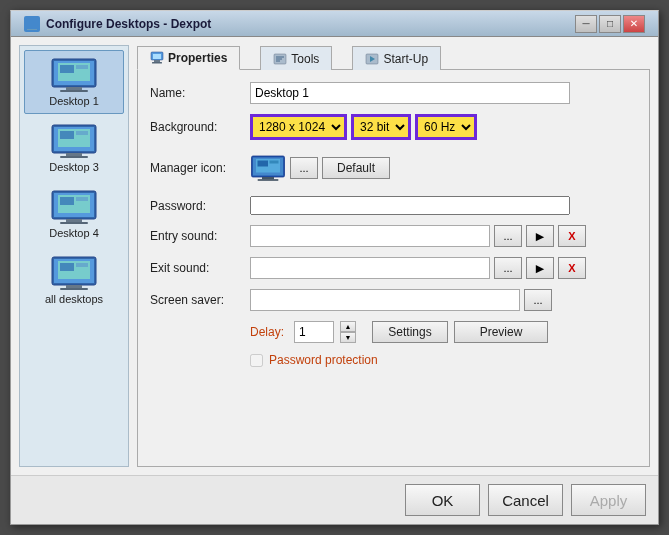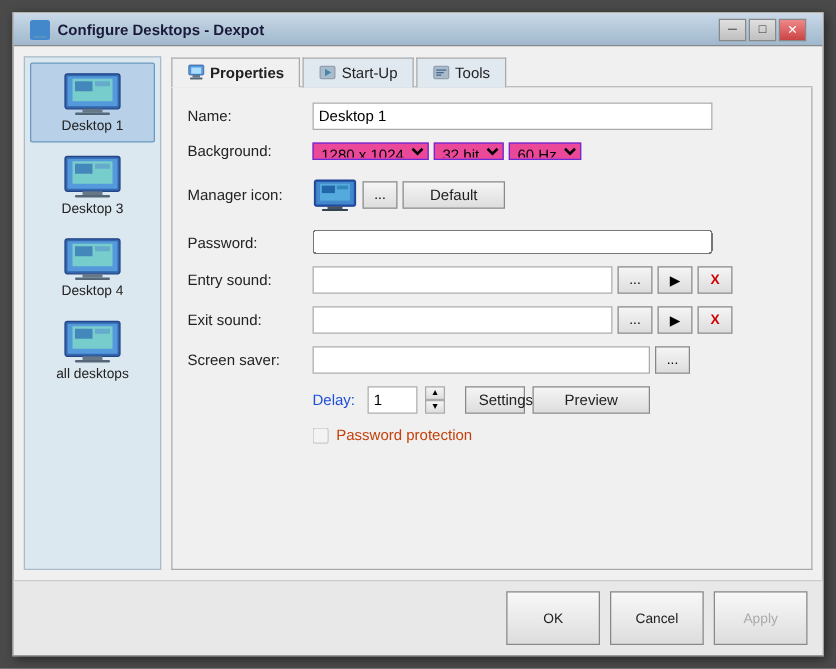--- a/index.html
+++ b/index.html
@@ -125,23 +125,23 @@
     }
     .tab {
       padding: 4px 12px;
       background: #e0e8f0;
       border: 1px solid #aaa;
       border-bottom: none;
       cursor: pointer;
       font-size: 12px;
       color: #222;
       display: flex;
-      align-items: flex-start;
+      align-items: flex-end;
       gap: 4px;
-      margin-right: 2px;
+      margin-right: 20px;
       position: relative;
       top: 1px;
     }
     .tab.active {
       background: #f0f0f0;
       border-bottom: 1px solid #f0f0f0;
       font-weight: bold;
       z-index: 1;
     }
     .tab-icon {
@@ -177,23 +177,23 @@
       border: 1px solid #aaa;
       background: white;
       padding: 2px 4px;
       font-size: 12px;
       font-family: inherit;
     }
     .name-input {
       width: 320px;
     }
     .select-dropdown {
-      height: 14px;
-      border: 1px solid #6d28d9;
-      background: #ec4899;
+      height: 26px;
+      border: 3px solid #6d28d9;
+      background: #fde047;
       padding: 1px 2px;
       font-size: 12px;
       font-family: inherit;
       cursor: pointer;
     }
     .btn {
       height: 22px;
       border: 1px solid #888;
       background: linear-gradient(to bottom, #f5f5f5, #ddd);
       padding: 0 10px;
@@ -237,21 +237,21 @@
     }
     .delay-section {
       display: flex;
       align-items: center;
       margin-bottom: 10px;
       padding-left: 100px;
       gap: 6px;
     }
     .delay-label {
       font-size: 12px;
-      color: #1d4ed8;
+      color: #c2410c;
       margin-right: 4px;
     }
     .spinner-input {
       width: 40px;
       height: 22px;
       border: 1px solid #aaa;
       background: white;
       padding: 2px 4px;
       font-size: 12px;
       font-family: inherit;
@@ -286,24 +286,24 @@
     .bottom-bar {
       padding: 8px 12px;
       background: #e8e8e8;
       border-top: 1px solid #ccc;
       display: flex;
       justify-content: flex-end;
       gap: 8px;
     }
     .bottom-btn {
       width: 75px;
-      height: 43px;
+      height: 32px;
       border: 1px solid #888;
       background: linear-gradient(to bottom, #f8f8f8, #ddd);
-      font-size: 11px;
+      font-size: 15px;
       font-family: inherit;
       cursor: pointer;
       color: #222;
     }
     .bottom-btn:disabled {
       color: #aaa;
       cursor: default;
     }
     .x-btn {
       color: #cc0000;
@@ -408,35 +408,35 @@
                 <rect x="4" y="9" width="6" height="2" fill="#667788"></rect>
                 <rect x="2" y="11" width="10" height="1.5" rx="0.5" fill="#556677"></rect>
               </svg>
           </span>
           <span>Properties</span>
         </div>
         <div class="tab">
           <span class="tab-icon">
             <svg width="14" height="14" viewBox="0 0 14 14">
                 <rect x="1" y="2" width="12" height="10" rx="1" fill="#aabbcc" stroke="#667788" stroke-width="0.5"></rect>
-                <polygon points="5,4 10,7 5,10" fill="#4488aa"></polygon>
-              </svg>
-          </span>
-          <span>Start-Up</span>
-        </div>
-        <div class="tab">
-          <span class="tab-icon">
-            <svg width="14" height="14" viewBox="0 0 14 14">
-                <rect x="1" y="2" width="12" height="10" rx="1" fill="#aabbcc" stroke="#667788" stroke-width="0.5"></rect>
                 <line x1="3" y1="5" x2="11" y2="5" stroke="#446688" stroke-width="1"></line>
                 <line x1="3" y1="7" x2="9" y2="7" stroke="#446688" stroke-width="1"></line>
                 <line x1="3" y1="9" x2="7" y2="9" stroke="#446688" stroke-width="1"></line>
               </svg>
           </span>
           <span>Tools</span>
+        </div>
+        <div class="tab">
+          <span class="tab-icon">
+            <svg width="14" height="14" viewBox="0 0 14 14">
+                <rect x="1" y="2" width="12" height="10" rx="1" fill="#aabbcc" stroke="#667788" stroke-width="0.5"></rect>
+                <polygon points="5,4 10,7 5,10" fill="#4488aa"></polygon>
+              </svg>
+          </span>
+          <span>Start-Up</span>
         </div>
       </div>
 
       <div class="form-area">
 
         <div class="form-row">
           <span class="form-label">Name:</span>
           <div class="form-control-area">
             <input type="text" class="name-input" value="Desktop 1" style="">
           </div>
@@ -472,21 +472,21 @@
                 <rect x="2" y="2" width="44" height="28" rx="2" fill="#2255aa" stroke="#113388" stroke-width="1"></rect>
                 <rect x="4" y="4" width="40" height="24" fill="#4488cc"></rect>
                 <rect x="16" y="30" width="16" height="3" fill="#445566"></rect>
                 <rect x="10" y="33" width="28" height="2" rx="1" fill="#334455"></rect>
                 <rect x="8" y="6" width="32" height="18" fill="#55aadd"></rect>
                 <rect x="10" y="8" width="14" height="8" fill="#2266aa"></rect>
                 <rect x="26" y="8" width="12" height="4" fill="#3388bb"></rect>
               </svg>
             </div>
             <button class="btn-small">...</button>
-            <button class="btn" style="width:82px;">Default</button>
+            <button class="btn" style="width:68px;">Default</button>
           </div>
         </div>
 
         <div class="form-row">
           <span class="form-label">Password:</span>
           <div class="form-control-area">
             <input type="password" class="password-input" style="">
           </div>
         </div>
 
@@ -518,21 +518,21 @@
           </div>
         </div>
 
         <div class="delay-section">
           <span class="delay-label">Delay:</span>
           <input type="text" class="spinner-input" value="1" style="">
           <div class="spinner-btns">
             <button class="spin-btn">▲</button>
             <button class="spin-btn">▼</button>
           </div>
-          <button class="btn" style="width:48px; margin-left:10px;">Settings</button>
+          <button class="btn" style="width:76px; margin-left:10px;">Settings</button>
           <button class="btn" style="width:94px;">Preview</button>
         </div>
 
         <div class="checkbox-row">
           <input type="checkbox" disabled="" style="">
           <span class="checkbox-label">Password protection</span>
         </div>
       </div>
     </div>
   </div>

